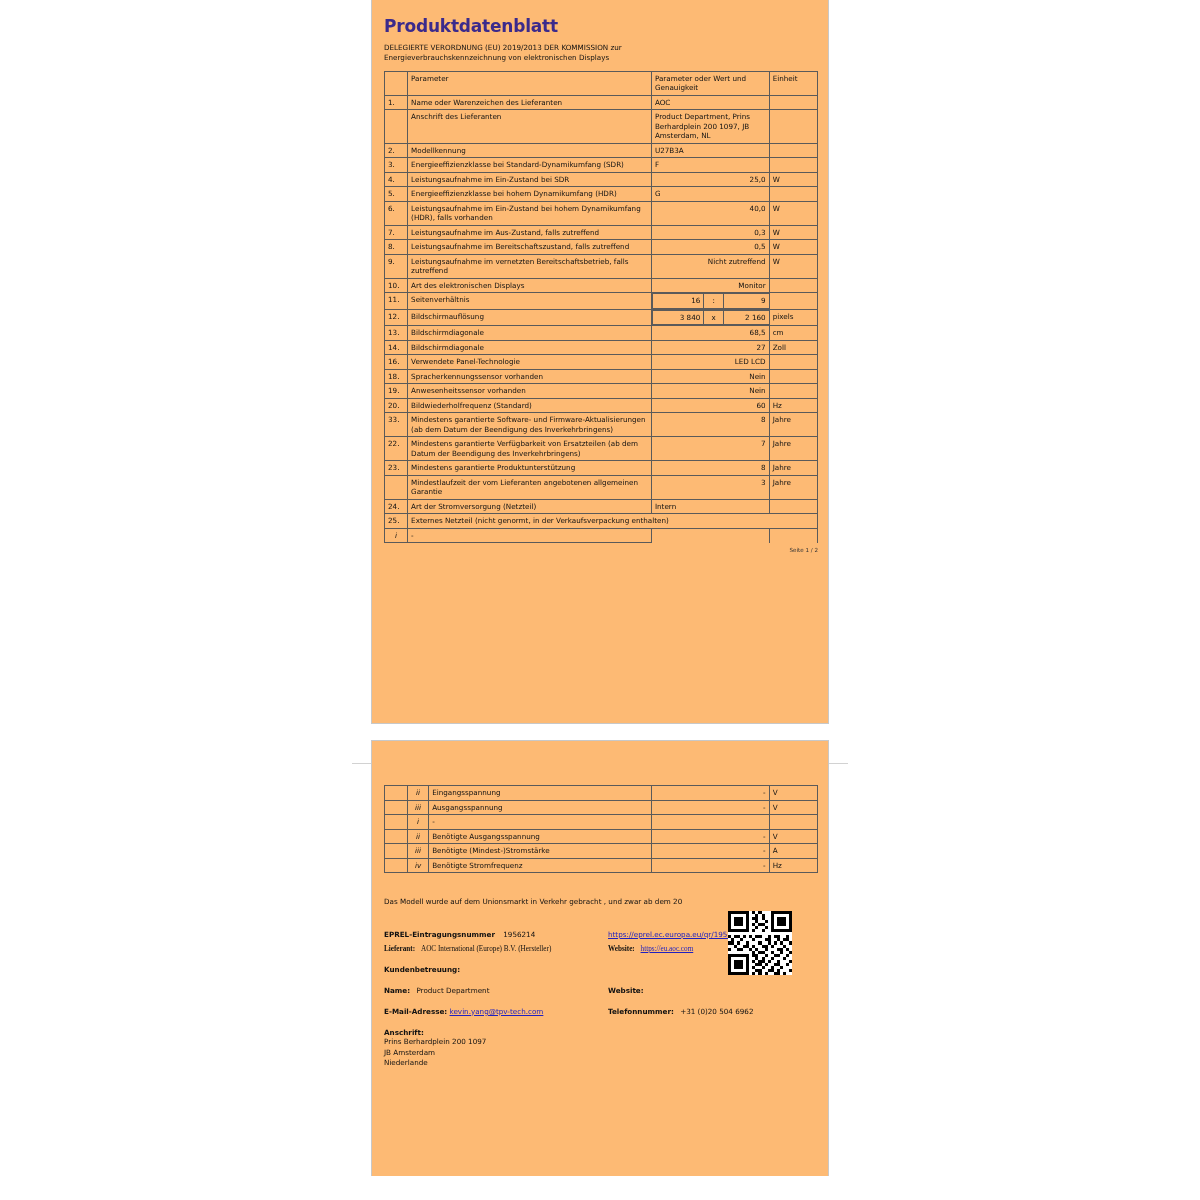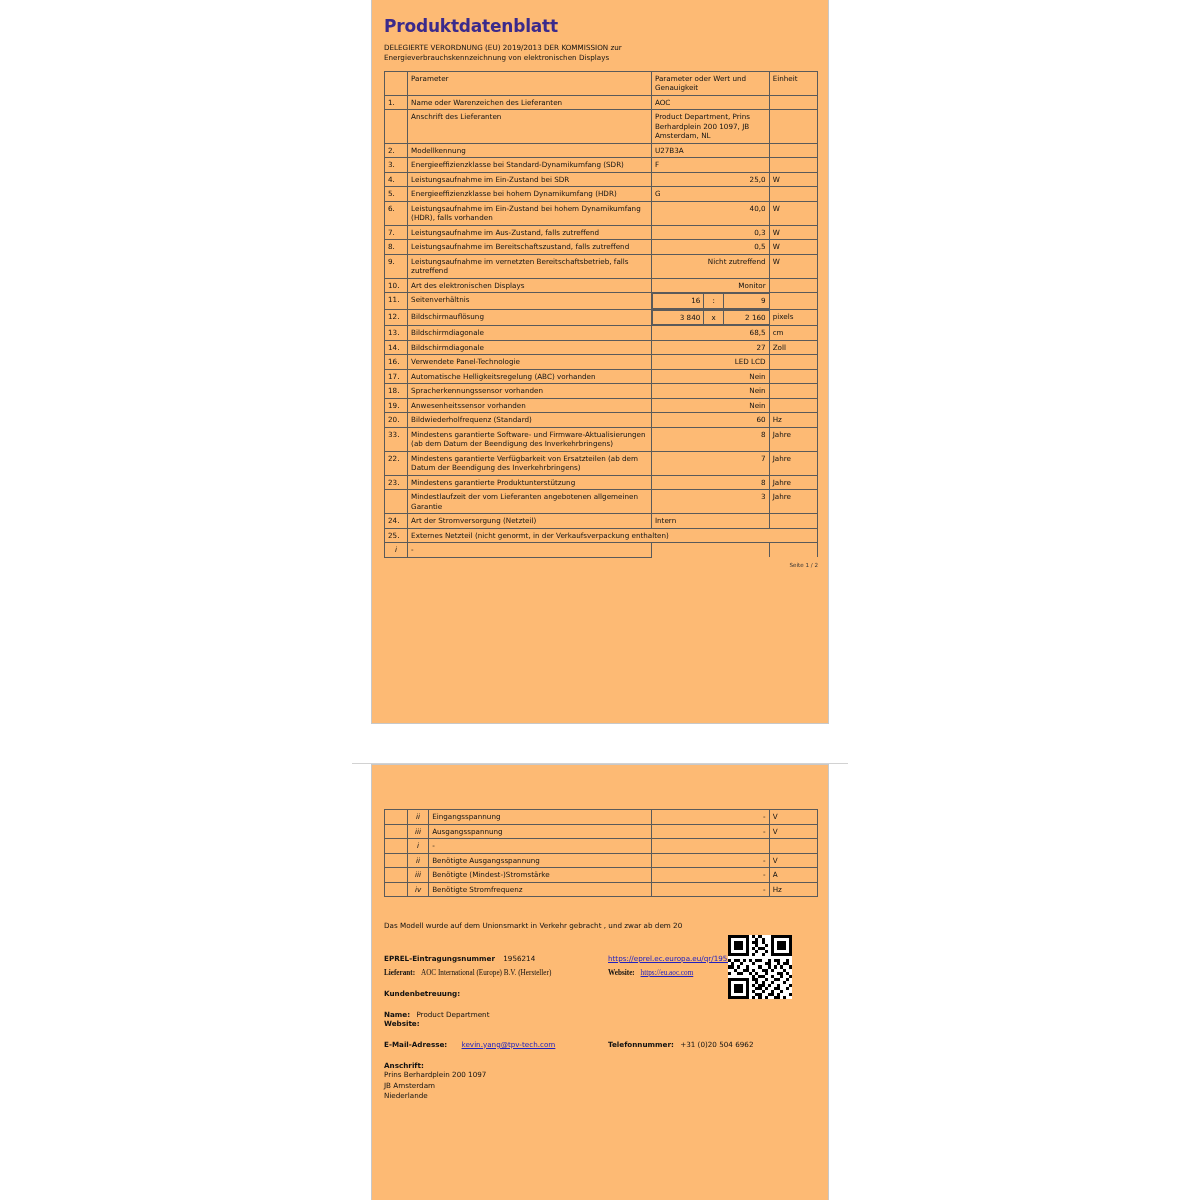--- a/index.html
+++ b/index.html
@@ -24,21 +24,21 @@
   }
   .sheet1 {
     left: 371px;
     top: 0px;
     width: 458px;
     height: 724px;
     border-top: none;
   }
   .sheet2 {
     left: 371px;
-    top: 764px;
+    top: 740px;
     width: 458px;
     height: 436px;
     border-bottom: none;
   }
   .gap-rule {
     position: absolute;
     left: 352px;
     top: 763px;
     width: 496px;
     height: 1px;
@@ -296,26 +296,20 @@
             <tr>
               <td>14.</td>
               <td>Bildschirmdiagonale</td>
               <td class="right">27</td>
               <td>Zoll</td>
             </tr>
             <tr>
               <td>16.</td>
               <td>Verwendete Panel-Technologie</td>
               <td class="right">LED LCD</td>
-              <td></td>
-            </tr>
-            <tr>
-              <td>17.</td>
-              <td>Automatische Helligkeitsregelung (ABC) vorhanden</td>
-              <td class="right">Nein</td>
               <td></td>
             </tr>
             <tr>
               <td>18.</td>
               <td>Spracherkennungssensor vorhanden</td>
               <td class="right">Nein</td>
               <td></td>
             </tr>
             <tr>
               <td>19.</td>
@@ -563,34 +557,34 @@
           </div>
         </div>
 
         <div class="grid2" style="margin-top:12px;">
           <div class="col-l">
             <span class="lbl">Kundenbetreuung:</span>
           </div>
           <div class="col-r"></div>
         </div>
 
-        <div class="grid2" style="margin-top:12px;flex-direction:column;">
+        <div class="grid2" style="margin-top:12px;">
           <div class="col-l">
             <span class="lbl">Name:</span>
             <span style="margin-left:4px;">Product Department</span>
           </div>
           <div class="col-r">
             <span class="lbl">Website:</span>
           </div>
         </div>
 
         <div class="grid2" style="margin-top:12px;">
           <div class="col-l">
             <span class="lbl">E-Mail-Adresse:</span>
-            <a class="link" href="#" style="margin-left:12px;text-decoration:underline;">kevin.yang@tpv-tech.com</a>
+            <a class="link" href="#" style="margin-left:0;text-decoration:underline;">kevin.yang@tpv-tech.com</a>
           </div>
           <div class="col-r">
             <span class="lbl">Telefonnummer:</span>
             <span style="margin-left:4px;">+31 (0)20 504 6962</span>
           </div>
         </div>
 
         <div style="margin-top:12px;">
           <div class="lbl">Anschrift:</div>
           <div class="addr" id="address-lines">

